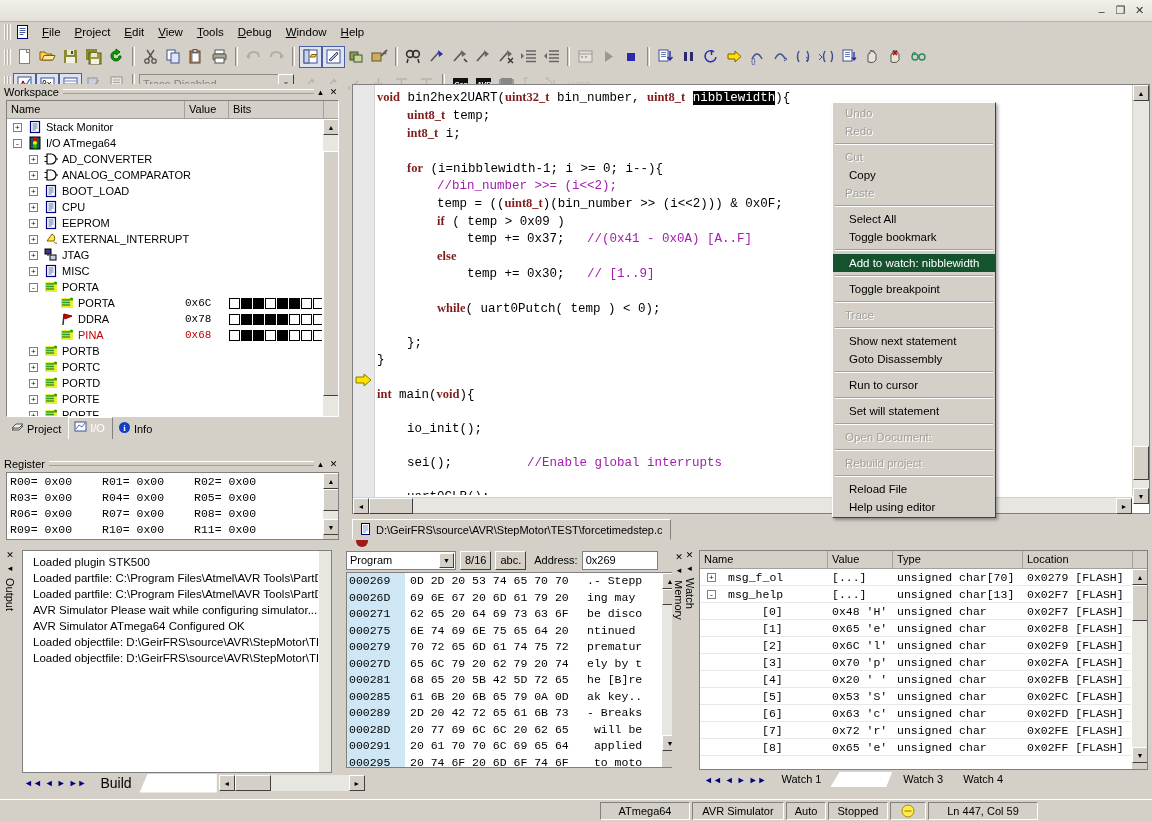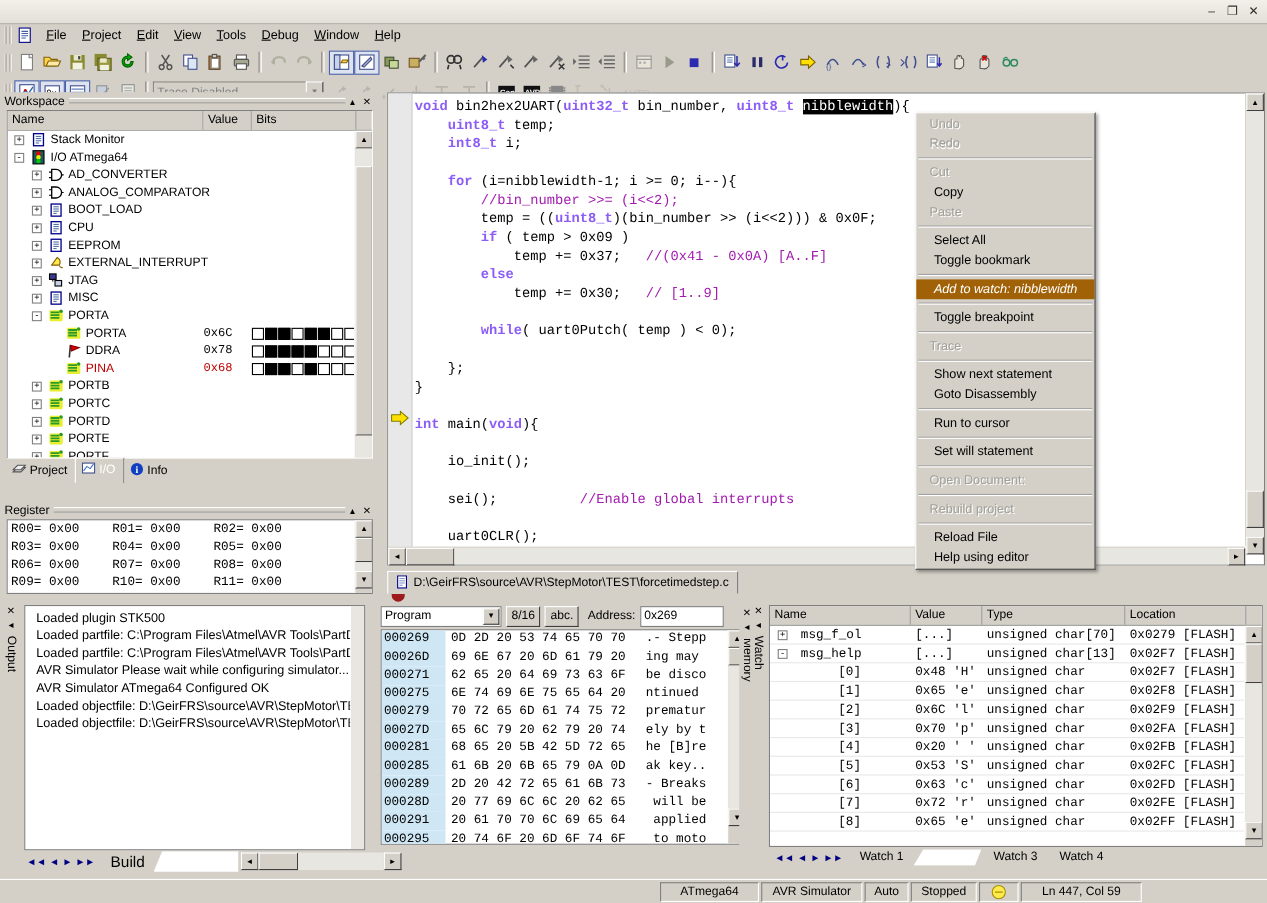--- a/index.html
+++ b/index.html
@@ -122,21 +122,21 @@
   .reg-line span { display:inline-block; width:92px; }
 
   
   .editor { position:absolute; left:352px; top:84px; width:798px; height:430px;
     background:#fff; border:1px solid #808080; }
   .ed-gutter { position:absolute; left:0; top:0; width:22px; bottom:0;
     background:#e8e8e8; border-right:1px solid #d0d0d0; }
   .ed-code { position:absolute; left:24px; top:4px; right:20px; bottom:18px;
     font-family:"Liberation Mono", monospace; font-size:12.5px; line-height:17px;
     white-space:pre; overflow:hidden; }
-  .kw { color:#8b5cf6; font-weight:bold; }
+  .kw { color:#7f1d1d; font-weight:bold;font-family:Liberation Serif, serif; }
   .cm { color:#a21caf; }
   .sel { background:#000; color:#fff; }
   .ed-vscroll { position:absolute; right:0; top:0; width:17px; bottom:17px;
     background:#e8e6e0; border-left:1px solid #d4d0c8; }
   .ed-hscroll { position:absolute; left:0; right:17px; bottom:0; height:16px;
     background:#e8e6e0; border-top:1px solid #d4d0c8; display:flex; }
   .arrow-marker { position:absolute; left:2px; width:18px; height:14px; }
   .bp-marker { position:absolute; left:3px; width:12px; height:12px; border-radius:50%;
     background:#9e1b1b; }
 
@@ -149,21 +149,21 @@
     border-right-color:#808080; color:#000; height:21px; }
 
   
   .ctxmenu { position:absolute; left:832px; top:102px; width:164px;
     background:#d4d0c8; border:1px solid #fff; border-right-color:#404040;
     border-bottom-color:#404040; box-shadow:2px 2px 3px rgba(0,0,0,.35);
     font-size:11.5px; padding:1px 0; z-index:50; }
   .ctxitem { height:18px; display:flex; align-items:center; padding-left:16px;
     color:#000; cursor:pointer; }
   .ctxitem.disabled { color:#a0a09a; text-shadow:1px 1px 0 #fff; cursor:default;padding-left:12px; }
-  .ctxitem.hl { background:#a16207; color:#fff;font-style:italic; }
+  .ctxitem.hl { background:#14532d; color:#fff; }
   .ctxsep { height:1px; margin:3px 2px; border-top:1px solid #a0a0a0;
     border-bottom:1px solid #fff; }
 
   
   .output { position:absolute; left:2px; top:548px; width:340px; height:245px; }
   .out-side { position:absolute; left:0; top:0; width:16px; height:225px;
     background:#d4d0c8; display:flex; flex-direction:column; align-items:center; }
   .vert-text { writing-mode:vertical-rl; font-size:11px; letter-spacing:0; margin-top:4px; }
   .out-box { position:absolute; left:20px; top:2px; width:310px; height:223px;
     background:#fff; border:1px solid #808080; overflow:hidden; }

